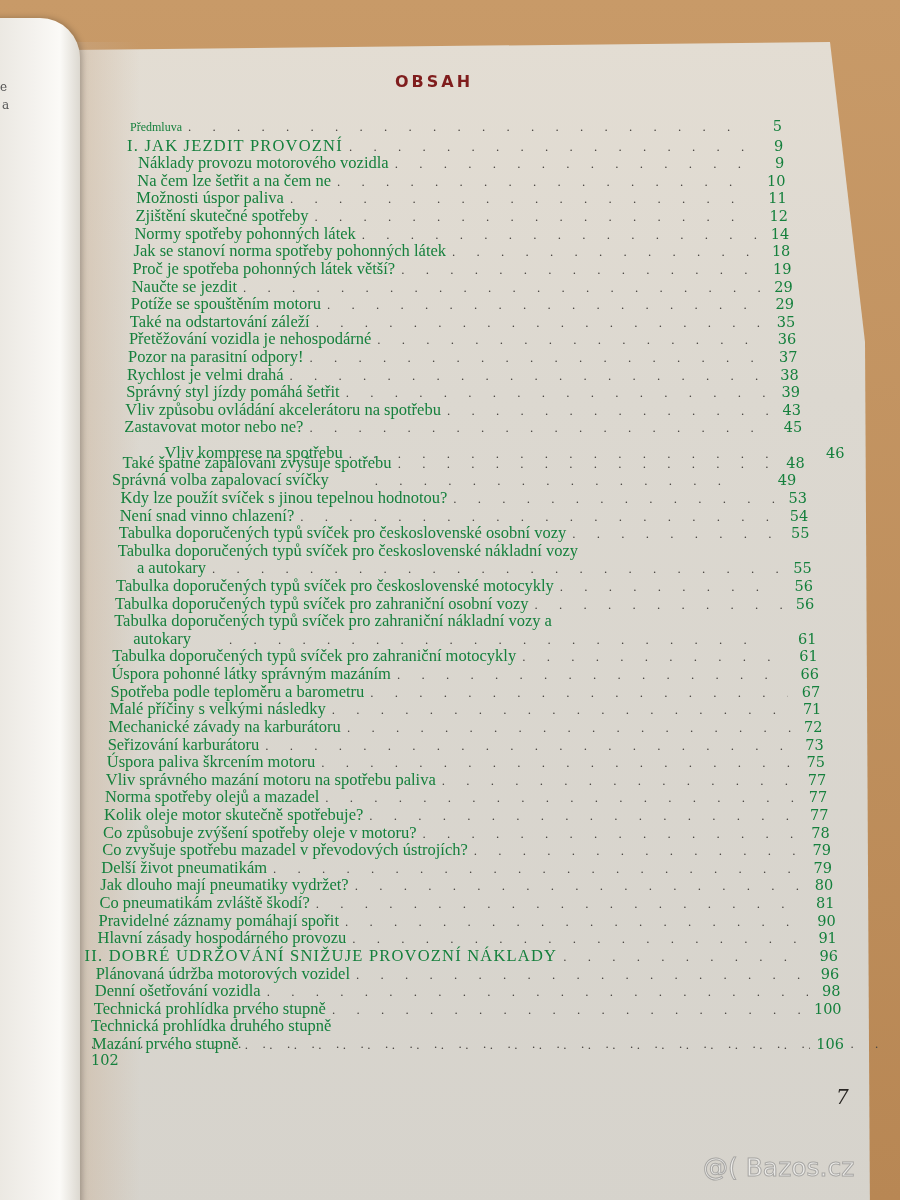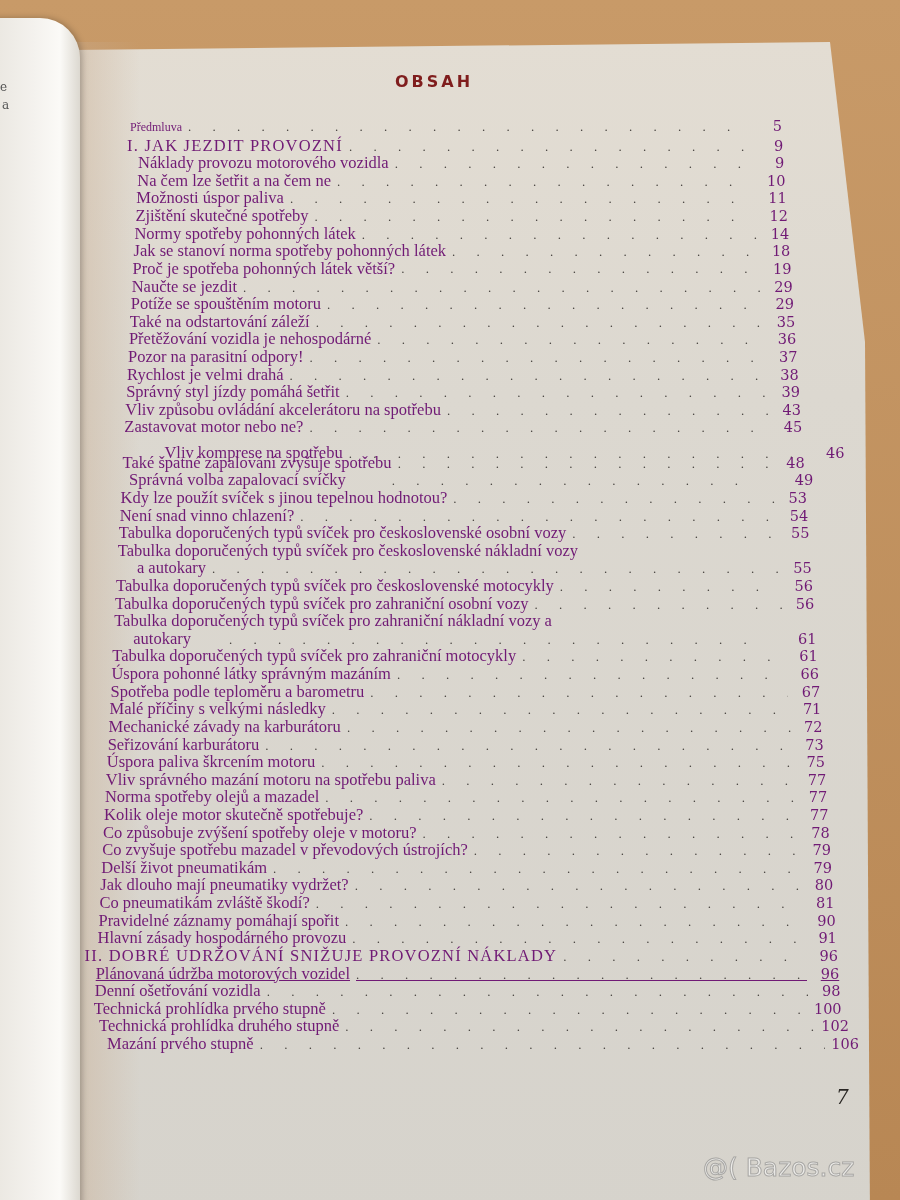--- a/index.html
+++ b/index.html
@@ -30,21 +30,21 @@
       z-index: 2;
     }
     .content { position: absolute; left: 0; top: 0; width: 900px; height: 1200px; z-index: 4; }
     .title {
       position: absolute; left: 395px; top: 72px;
       font-family: "DejaVu Sans", sans-serif; font-weight: bold; font-size: 16px;
       letter-spacing: 3px; color: #7f1d1d;
     }
     .toc-line {
       position: absolute; display: flex; align-items: baseline;
-      font-family: "Liberation Serif", serif; font-size: 16.5px; color: #701a75;
+      font-family: "Liberation Serif", serif; font-size: 16.5px; color: #15803d;
       white-space: nowrap;
     }
     .toc-line .label { flex: 0 0 auto; }
     .toc-line .dots {
       flex: 1 1 auto; overflow: hidden; color: #4a4642; letter-spacing: 9px;
       margin: 0 6px; font-size: 13px;
     }
     .toc-line .dots::before {
       content: ". . . . . . . . . . . . . . . . . . . . . . . . . . . . . . . . . . . . . . . . . . . . . . . . . . . . . . . . . . . .";
     }
@@ -106,21 +106,21 @@
       <div class="toc-line" style="top: 223.692px; left: 134.462px; width: 654.692px;">
         <span class="label">Normy spotřeby pohonných látek</span>
         <span class="dots"></span>
         <span class="page-num">14</span>
       </div>
       <div class="toc-line" style="top: 241.308px; left: 133.538px; width: 656.808px;">
         <span class="label">Jak se stanoví norma spotřeby pohonných látek</span>
         <span class="dots"></span>
         <span class="page-num">18</span>
       </div>
-      <div class="toc-line" style="top: 258.923px; left: 132.615px; width: 658.923px; align-items: center;">
+      <div class="toc-line" style="top: 258.923px; left: 132.615px; width: 658.923px;">
         <span class="label">Proč je spotřeba pohonných látek větší?</span>
         <span class="dots"></span>
         <span class="page-num">19</span>
       </div>
       <div class="toc-line" style="top: 276.538px; left: 131.692px; width: 661.038px;">
         <span class="label">Naučte se jezdit</span>
         <span class="dots"></span>
         <span class="page-num">29</span>
       </div>
       <div class="toc-line" style="top: 294.154px; left: 130.769px; width: 663.154px;">
@@ -166,21 +166,21 @@
       <div class="toc-line" style="top: 443px; left: 123.385px; width: 680.077px; margin-left: 41px;">
         <span class="label">Vliv komprese na spotřebu</span>
         <span class="dots"></span>
         <span class="page-num">46</span>
       </div>
       <div class="toc-line" style="top: 452.692px; left: 122.462px; width: 682.192px;">
         <span class="label">Také špatné zapalování zvyšuje spotřebu</span>
         <span class="dots"></span>
         <span class="page-num">48</span>
       </div>
-      <div class="toc-line" style="top: 470.308px; left: 129px; width: 684.308px; gap: 40px;">
+      <div class="toc-line" style="top: 470.308px; left: 112px; width: 684.308px; gap: 40px;">
         <span class="label">Správná volba zapalovací svíčky</span>
         <span class="dots"></span>
         <span class="page-num">49</span>
       </div>
       <div class="toc-line" style="top: 487.923px; left: 120.615px; width: 686.423px;">
         <span class="label">Kdy lze použít svíček s jinou tepelnou hodnotou?</span>
         <span class="dots"></span>
         <span class="page-num">53</span>
       </div>
       <div class="toc-line" style="top: 505.538px; left: 119.692px; width: 688.538px;">
@@ -306,41 +306,41 @@
       <div class="toc-line" style="top: 928.308px; left: 97.5385px; width: 739.308px;">
         <span class="label">Hlavní zásady hospodárného provozu</span>
         <span class="dots"></span>
         <span class="page-num">91</span>
       </div>
       <div class="toc-line part" style="top: 945.923px; left: 84.6154px; width: 753.423px;">
         <span class="label">II. DOBRÉ UDRŽOVÁNÍ SNIŽUJE PROVOZNÍ NÁKLADY</span>
         <span class="dots"></span>
         <span class="page-num">96</span>
       </div>
-      <div class="toc-line" style="top: 963.538px; left: 95.6923px; width: 743.538px; text-decoration: underline;">
+      <div class="toc-line" style="top: 963.538px; left: 95.6923px; width: 743.538px;">
         <span class="label">Plánovaná údržba motorových vozidel</span>
         <span class="dots"></span>
         <span class="page-num">96</span>
       </div>
       <div class="toc-line" style="top: 981.154px; left: 94.7692px; width: 745.654px;">
         <span class="label">Denní ošetřování vozidla</span>
         <span class="dots"></span>
         <span class="page-num">98</span>
       </div>
       <div class="toc-line" style="top: 998.769px; left: 93.8462px; width: 747.769px;">
         <span class="label">Technická prohlídka prvého stupně</span>
         <span class="dots"></span>
         <span class="page-num">100</span>
       </div>
-      <div class="toc-line" style="top: 1016.38px; left: 99px; width: 749.885px;">
+      <div class="toc-line" style="top: 1016.38px; left: 85px; width: 749.885px; flex-direction: column;">
         <span class="label">Technická prohlídka druhého stupně</span>
         <span class="dots"></span>
         <span class="page-num">102</span>
       </div>
-      <div class="toc-line" style="top: 1034px; left: 92px; width: 752px; margin-left: 15px;">
+      <div class="toc-line" style="top: 1034px; left: 92px; width: 752px;">
         <span class="label">Mazání prvého stupně</span>
         <span class="dots"></span>
         <span class="page-num">106</span>
       </div>
     </div>
   <div class="page-number-footer">7</div>
   <div class="watermark">@( Bazos.cz</div>
 </div>
 
 </body></html>

